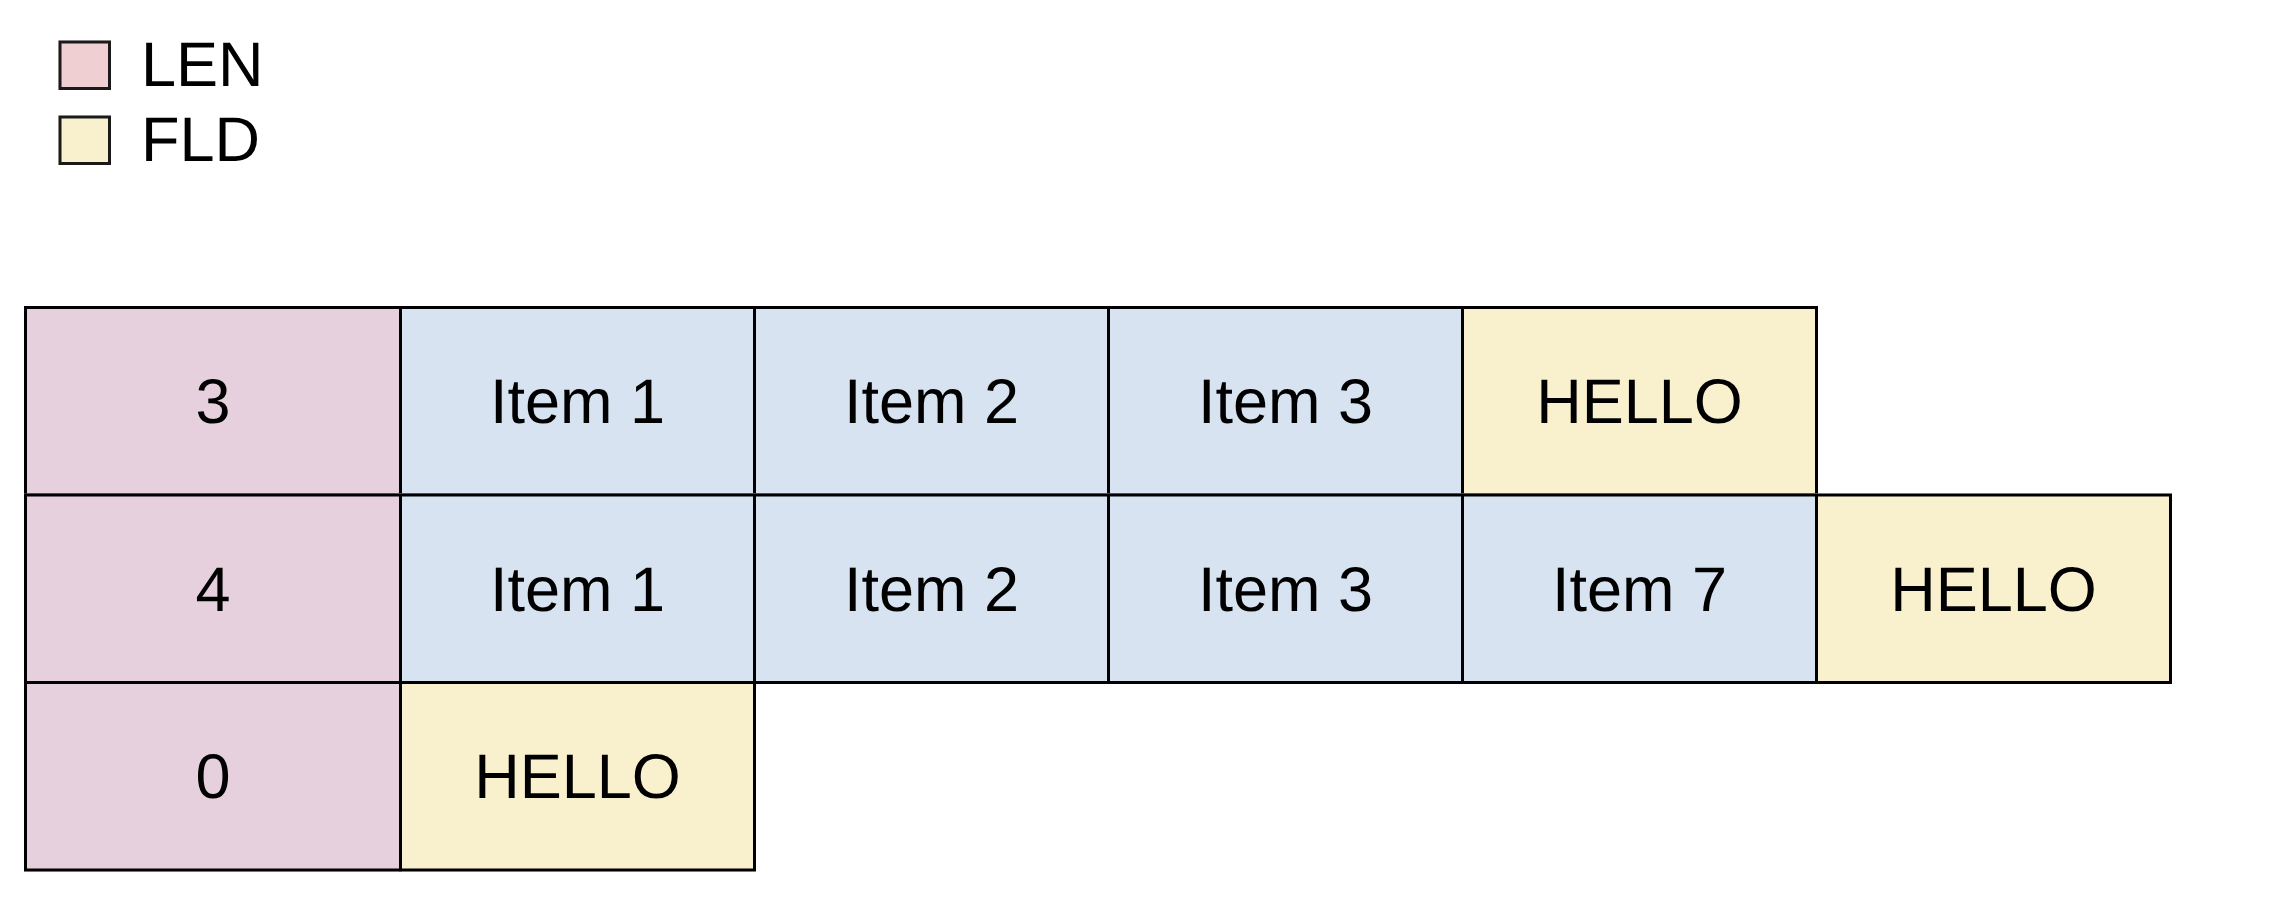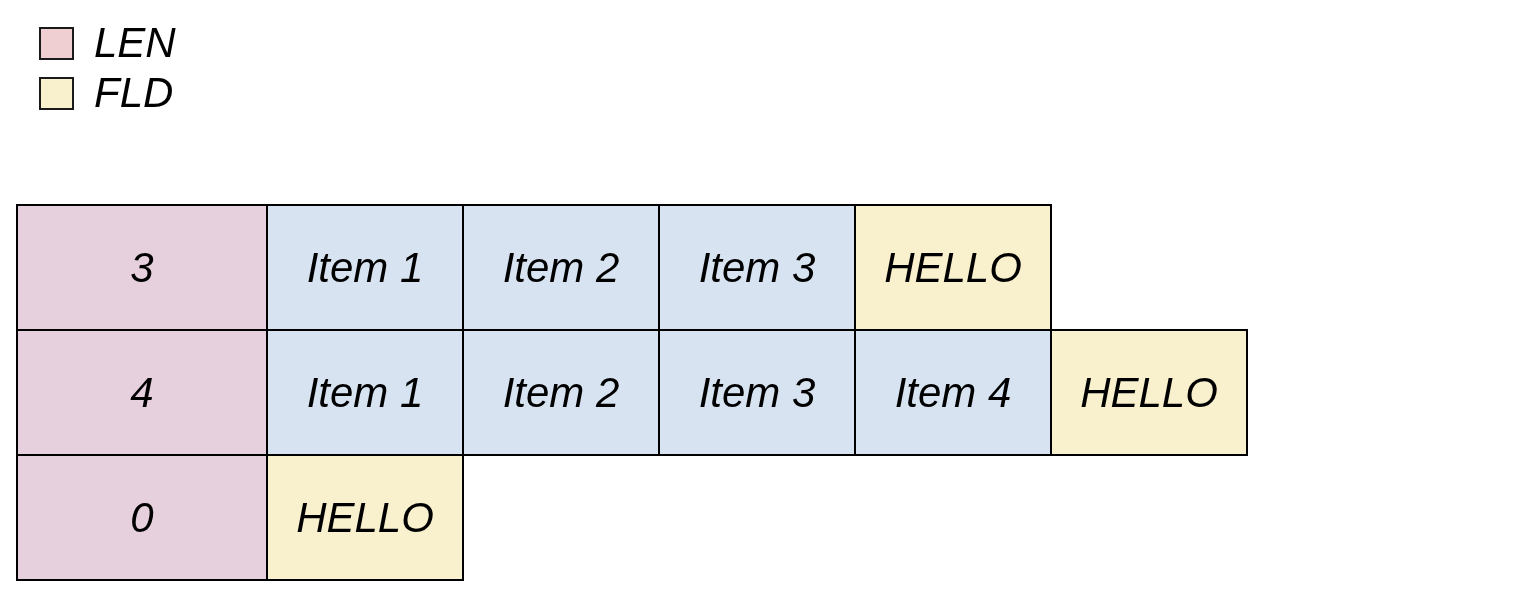--- a/index.html
+++ b/index.html
@@ -1,15 +1,15 @@
 <!DOCTYPE html>
 <html><head>
 <meta charset="utf-8">
 <style>
-  * { margin: 0; padding: 0; box-sizing: border-box; font-style: italic; }
+  * { margin: 0; padding: 0; box-sizing: border-box; }
   html, body { width: 1520px; height: 598px; }
   body {
     background: #ffffff;
     font-family: "Liberation Sans", sans-serif;
     color: #000000;
     position: relative;
     overflow: hidden;
   }
 
   
@@ -44,21 +44,21 @@
     position: absolute;
     left: 16px;
     top: 204px;
   }
   .drow {
     display: flex;
   }
   .drow + .drow { margin-top: -2px; }   
   .dcell {
     height: 127px;
-    width: 198px;
+    width: 238px;
     border: 2px solid #000000;
     display: flex;
     align-items: center;
     justify-content: center;
     font-size: 42px;
     white-space: nowrap;
   }
   .dcell + .dcell { margin-left: -2px; } 
   .dcell.first { width: 252px; }
 </style>
@@ -82,20 +82,20 @@
       <div class="dcell" style="background-color: rgb(215, 227, 241);">Item 1</div>
       <div class="dcell" style="background-color: rgb(215, 227, 241);">Item 2</div>
       <div class="dcell" style="background-color: rgb(215, 227, 241);">Item 3</div>
       <div class="dcell" style="background-color: rgb(249, 240, 206);">HELLO</div>
     </div>
     <div class="drow">
       <div class="dcell first" style="background-color: rgb(231, 208, 221);">4</div>
       <div class="dcell" style="background-color: rgb(215, 227, 241);">Item 1</div>
       <div class="dcell" style="background-color: rgb(215, 227, 241);">Item 2</div>
       <div class="dcell" style="background-color: rgb(215, 227, 241);">Item 3</div>
-      <div class="dcell" style="background-color: rgb(215, 227, 241);">Item 4</div>
+      <div class="dcell" style="background-color: rgb(215, 227, 241);">Item 7</div>
       <div class="dcell" style="background-color: rgb(249, 240, 206);">HELLO</div>
     </div>
     <div class="drow">
       <div class="dcell first" style="background-color: rgb(231, 208, 221);">0</div>
       <div class="dcell" style="background-color: rgb(249, 240, 206);">HELLO</div>
     </div>
   </div>
 
 </body></html>

